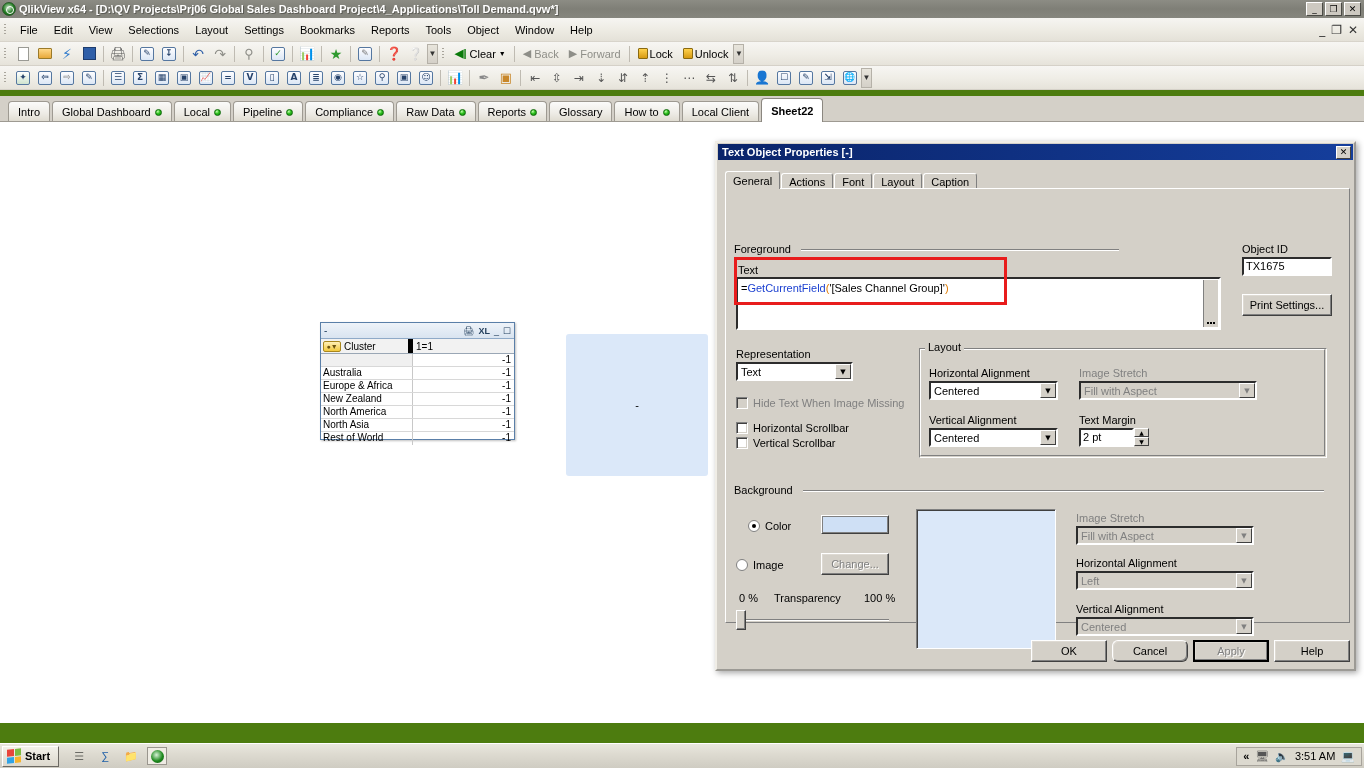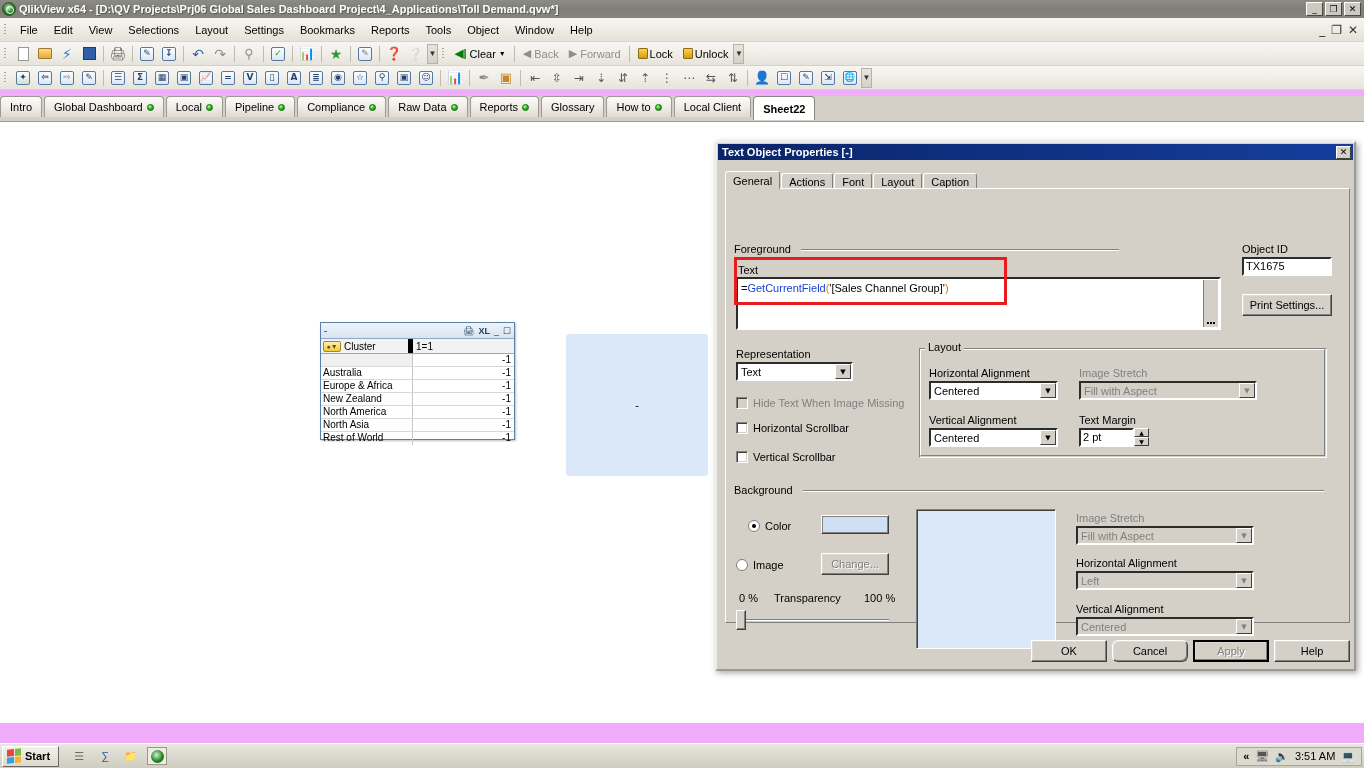--- a/index.html
+++ b/index.html
@@ -4,21 +4,21 @@
 <style>
   * { box-sizing: border-box; }
   html, body {
     margin: 0; padding: 0;
     width: 1364px; height: 768px;
     overflow: hidden;
     font-family: "Liberation Sans", sans-serif;
     font-size: 11px;
     background: #ffffff;
   }
-  #app { position: relative; width: 1364px; height: 768px; background: #f0abfc; }
+  #app { position: relative; width: 1364px; height: 768px; background: #4d7c0f; }
 
   
   .titlebar {
     position: absolute; left: 0; top: 0; width: 1364px; height: 18px;
     background: linear-gradient(to bottom, #8c8c84 0%, #7f7f77 50%, #86867e 100%);
     display: flex; align-items: center;
     color: #fff;
   }
   .titlebar .app-icon {
     width: 14px; height: 14px; margin-left: 2px; margin-right: 3px;
@@ -90,21 +90,21 @@
              background:linear-gradient(to bottom,#e8e5dc,#d4d0c8); border:1px solid #b5b1a8;}
   .clearbtn{ display:flex;align-items:center;gap:3px;padding:2px 5px;font-size:11px; }
   .navbtn{ display:flex;align-items:center;gap:3px;padding:2px 5px;font-size:11px;color:#8e8e88; }
   .lockbtn{ display:flex;align-items:center;gap:2px;padding:2px 5px;font-size:11px;color:#000; }
   .padlock{ width:10px;height:11px;background:linear-gradient(to bottom,#ffd24d,#d79a12);border:1px solid #8a6a10;border-radius:1px;}
 
   
   .tabsrow {
     position: absolute; left: 0; top: 96px; width: 1364px; height: 26px;
     background: #d4d0c8;
-    display: flex; align-items: flex-start; padding-left: 0;
+    display: flex; align-items: flex-end; padding-left: 8px;
   }
   .sheettab {
     height: 21px; display:flex; align-items:center; gap:4px;
     padding: 0 9px; margin-right: 2px;
     background: linear-gradient(to bottom,#fbfbfa 0%, #eeece6 55%, #dedacf 100%);
     border: 1px solid #9e9a92; border-bottom: none;
     border-radius: 4px 4px 0 0;
     font-size: 11px; color: #000; white-space: nowrap;
   }
   .sheettab.active {
@@ -688,21 +688,21 @@
       </div>
 
       <div class="chk disabled" style="left:10px; top:208px;">
         <span class="bx"></span>
         <span>Hide Text When Image Missing</span>
       </div>
       <div class="chk" style="left:10px; top:233px;">
         <span class="bx"></span>
         <span>Horizontal Scrollbar</span>
       </div>
-      <div class="chk" style="left:10px; top:262px;">
+      <div class="chk" style="left:10px; top:248px;">
         <span class="bx"></span>
         <span>Vertical Scrollbar</span>
       </div>
 
       <div class="grp" style="left:193px; top:159px; width:408px; height:110px;">
         <div class="box"></div>
         <span class="lbl">Layout</span>
       </div>
 
       <span class="lbl-static" style="left:203px; top:178px;">Horizontal Alignment</span>

